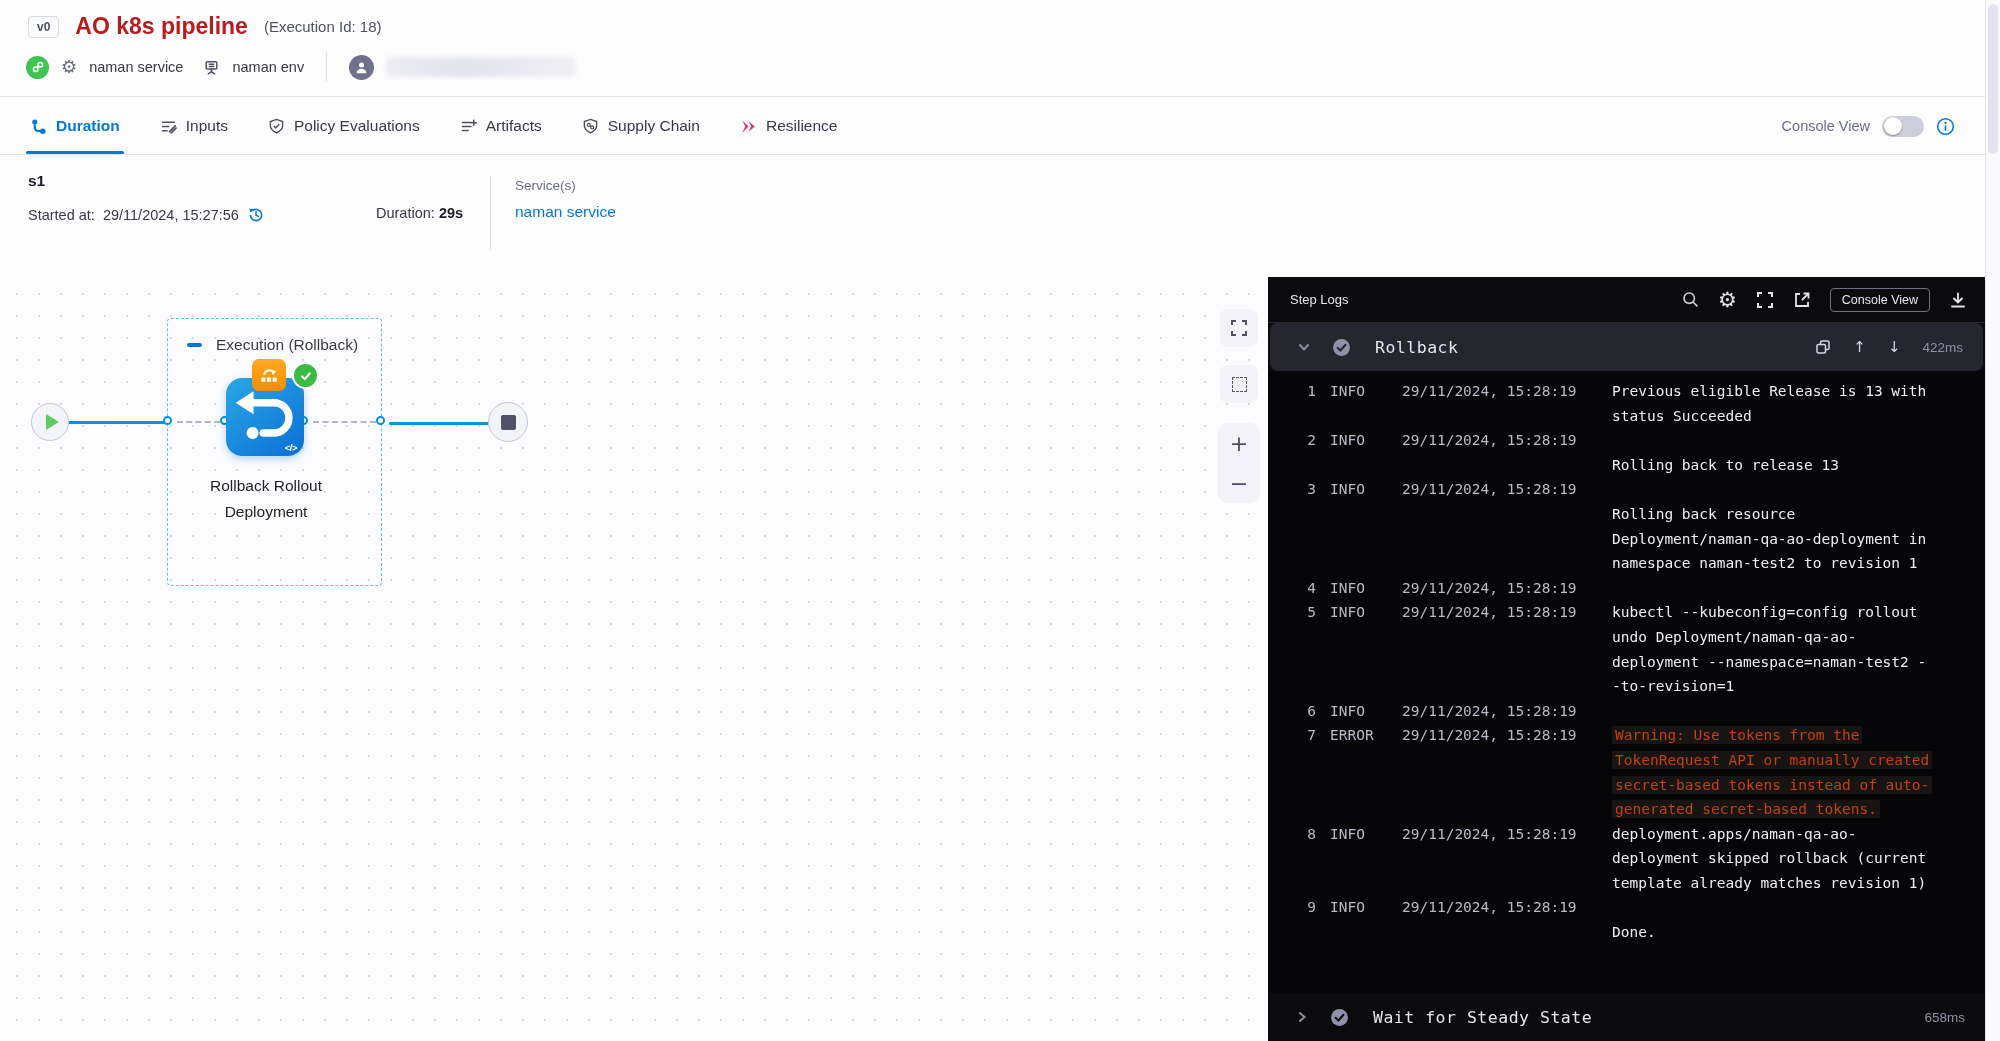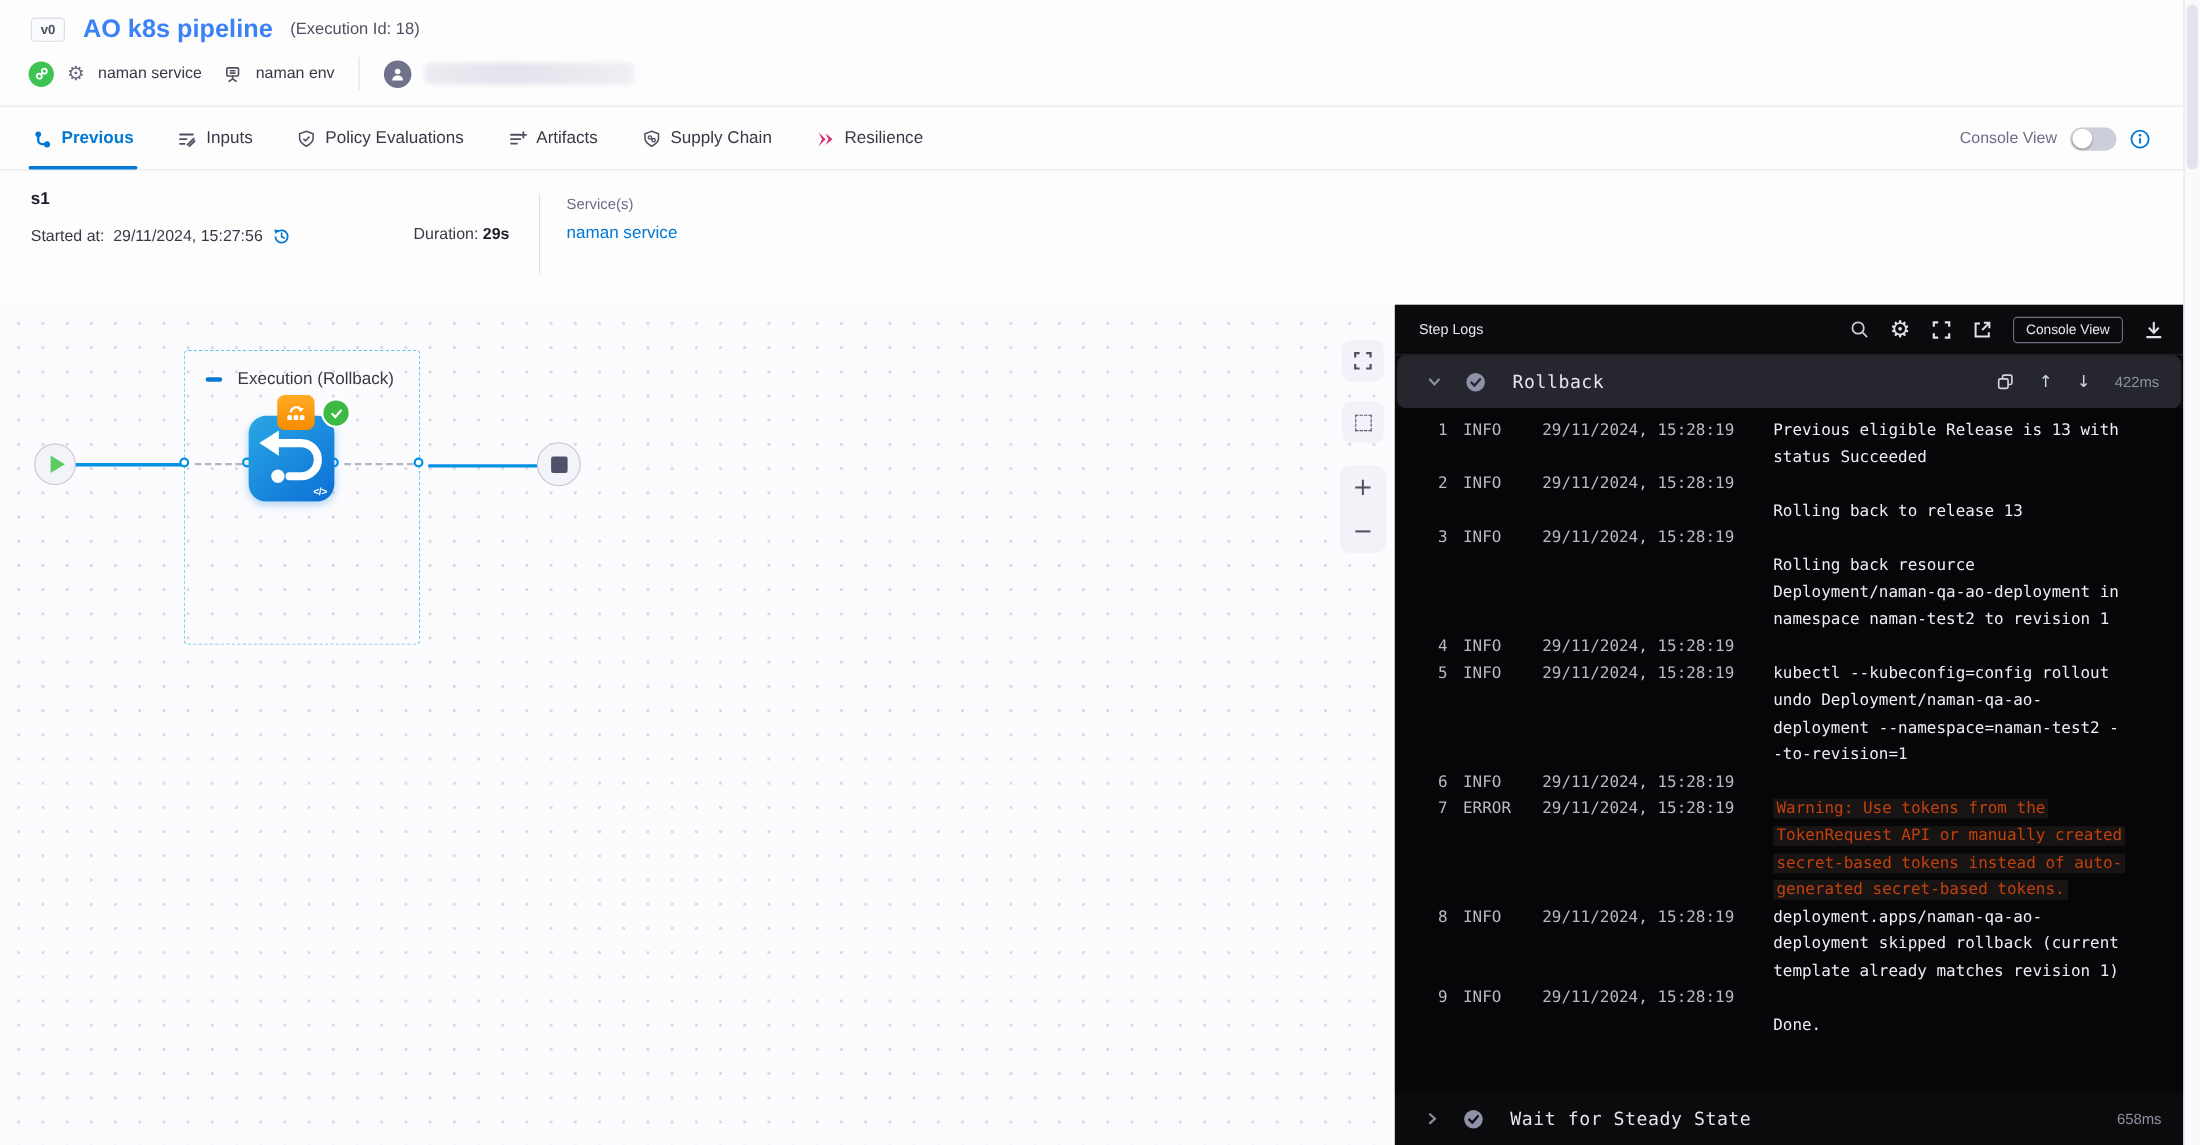--- a/index.html
+++ b/index.html
@@ -8,21 +8,21 @@
   .app { position:relative; width:2000px; height:1041px; background:#fdfdfe; }
 
   
   .scroll-strip { position:absolute; top:0; right:0; width:15px; height:1041px; background:#fafafc; border-left:1px solid #e3e4ec; z-index:50; }
   .scroll-thumb { position:absolute; top:4px; left:2px; width:10px; height:150px; background:#e2e3ec; border-radius:6px; }
 
   
   .top-header { position:absolute; top:0; left:0; right:15px; height:97px; background:#fdfdfe; border-bottom:1px solid #e4e5ec; }
   .hrow1 { display:flex; align-items:center; gap:16px; padding:13px 0 0 28px; }
   .vbadge { font-size:12px; font-weight:bold; color:#4f5162; background:#fafbfc; border:1px solid #d9dae5; border-radius:4px; padding:3px 8px; }
-  .ptitle { font-size:23px; font-weight:bold; color:#3b82f6; }
+  .ptitle { font-size:23px; font-weight:bold; color:#b91c1c; }
   .execid { font-size:15px; color:#4f5162; }
   .hrow2 { display:flex; align-items:center; gap:12px; padding:12px 0 0 26px; }
   .cd-badge { width:23px; height:23px; border-radius:50%; background:#3dc452; display:flex; align-items:center; justify-content:center; }
   .gear-glyph { font-size:18px; color:#6b6d85; line-height:1; }
   .meta-text { font-size:14.5px; color:#383946; }
   .vdiv { width:1px; height:30px; background:#e0e1ea; margin:0 10px; }
   .avatar { width:25px; height:25px; border-radius:50%; background:#70718a; display:flex; align-items:center; justify-content:center; }
   .redacted { width:190px; height:20px; border-radius:5px; background:linear-gradient(90deg,#ececf2,#e3e4ec 40%,#efeff4); filter:blur(2px); }
 
   
@@ -162,21 +162,21 @@
     <div class="tab active">
       <span style="display:flex;">
         <svg width="17" height="17" viewBox="0 0 16 16">
             <g fill="#0278d5">
               <circle cx="4.5" cy="3.8" r="2.4"></circle>
               <circle cx="12" cy="12.5" r="2.6"></circle>
             </g>
             <path d="M4.5 6 V9 A3.2 3.2 0 0 0 7.7 12.2 H10" stroke="#0278d5" stroke-width="2" fill="none"></path>
           </svg>
       </span>
-      <span>Previous</span>
+      <span>Duration</span>
     </div>
     <div class="tab">
       <span style="display:flex;">
         <svg width="17" height="17" viewBox="0 0 16 16">
             <g stroke="#4f5162" stroke-width="1.6" fill="none" stroke-linecap="round">
               <path d="M2.5 4 H13.5 M2.5 8 H8 M2.5 12 H6.5"></path>
               <path d="M9 12.8 L14.3 7.5 M10.6 14 L15 9.6"></path>
             </g>
           </svg>
       </span>
@@ -308,20 +308,22 @@
           </g>
           <path d="M5.5 9.5 A5 5 0 0 1 14 6.5" stroke="#fff" stroke-width="2" fill="none"></path>
           <polygon points="11.8,5.2 17,5.8 13.8,9.4" fill="#fff"></polygon>
         </svg>
     </div>
     <div class="node-check">
       <svg width="14" height="14" viewBox="0 0 18 18">
           <path d="M4 9.5 L7.5 13 L14 5.5" stroke="#fff" stroke-width="2.6" fill="none" stroke-linecap="round"></path>
         </svg>
     </div>
+    <div class="node-label">Rollback Rollout
+Deployment</div>
 
     <div class="cv-btn cv-fullscreen">
       <svg width="18" height="18" viewBox="0 0 18 18">
           <g stroke="#4f5162" stroke-width="2" fill="none">
             <path d="M2 6 V2 H6 M12 2 H16 V6 M16 12 V16 H12 M6 16 H2 V12"></path>
           </g>
         </svg>
     </div>
     <div class="cv-btn cv-marquee">
       <span class="marquee-sq"></span>

